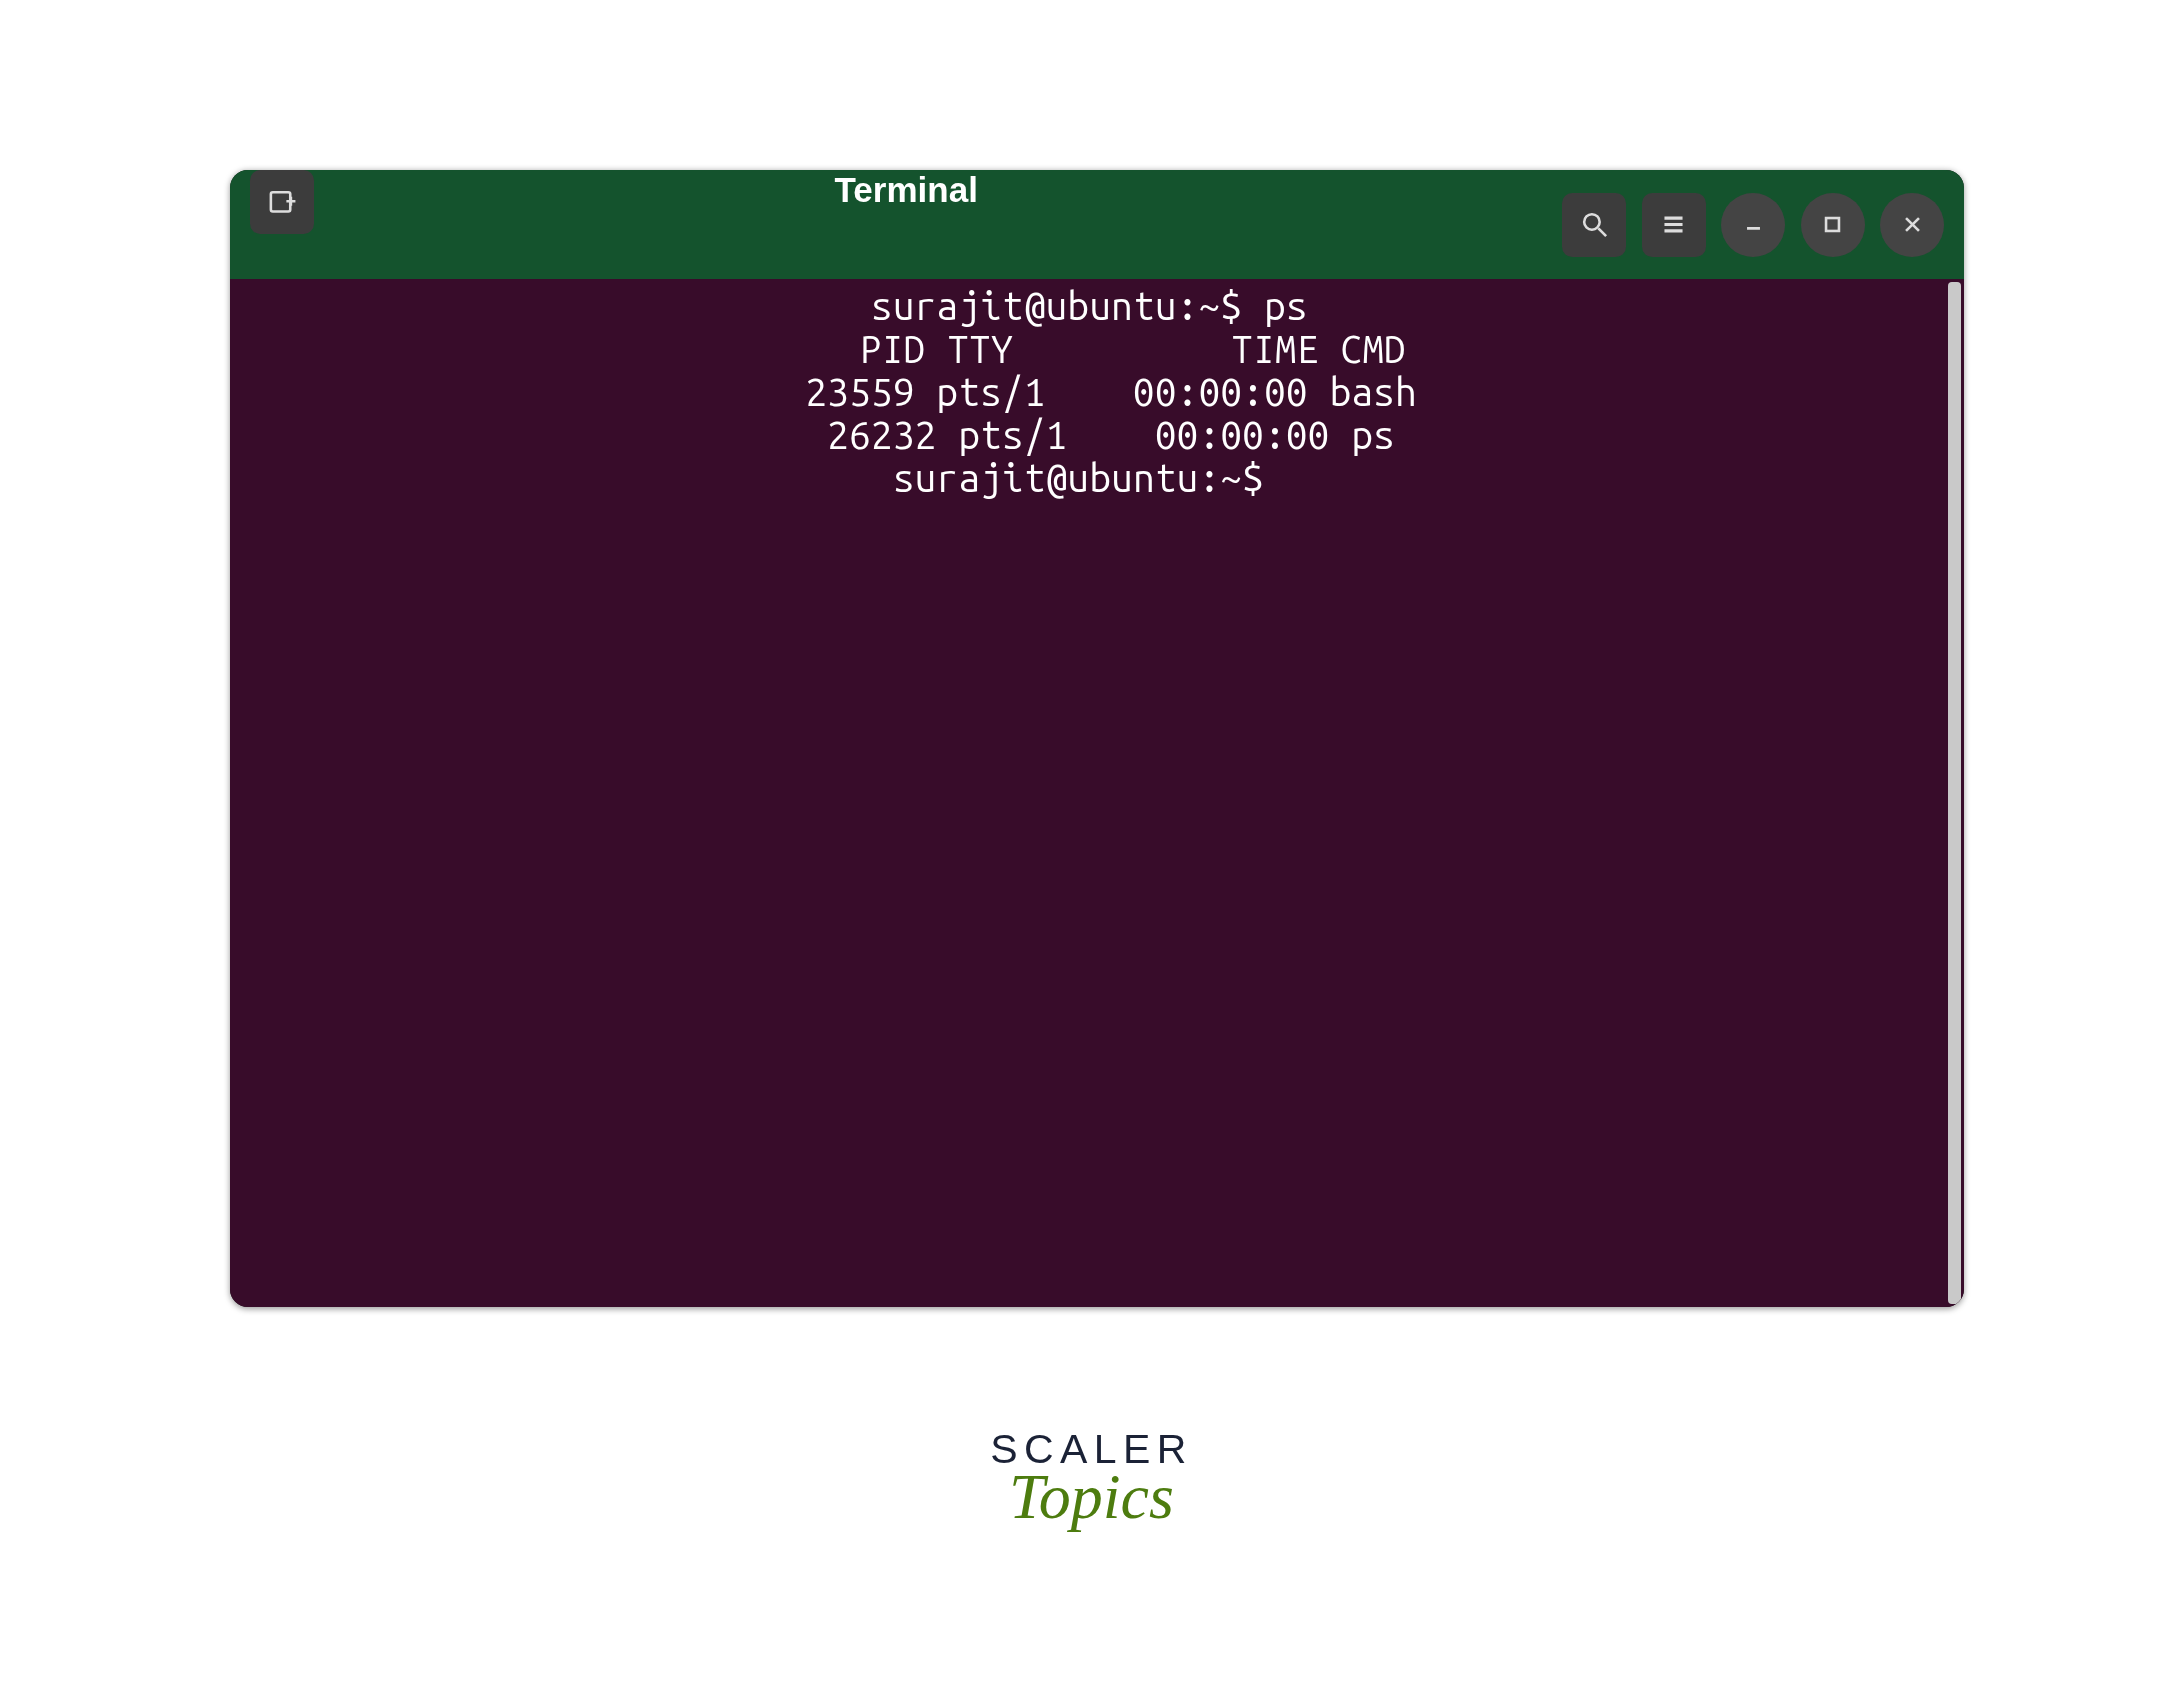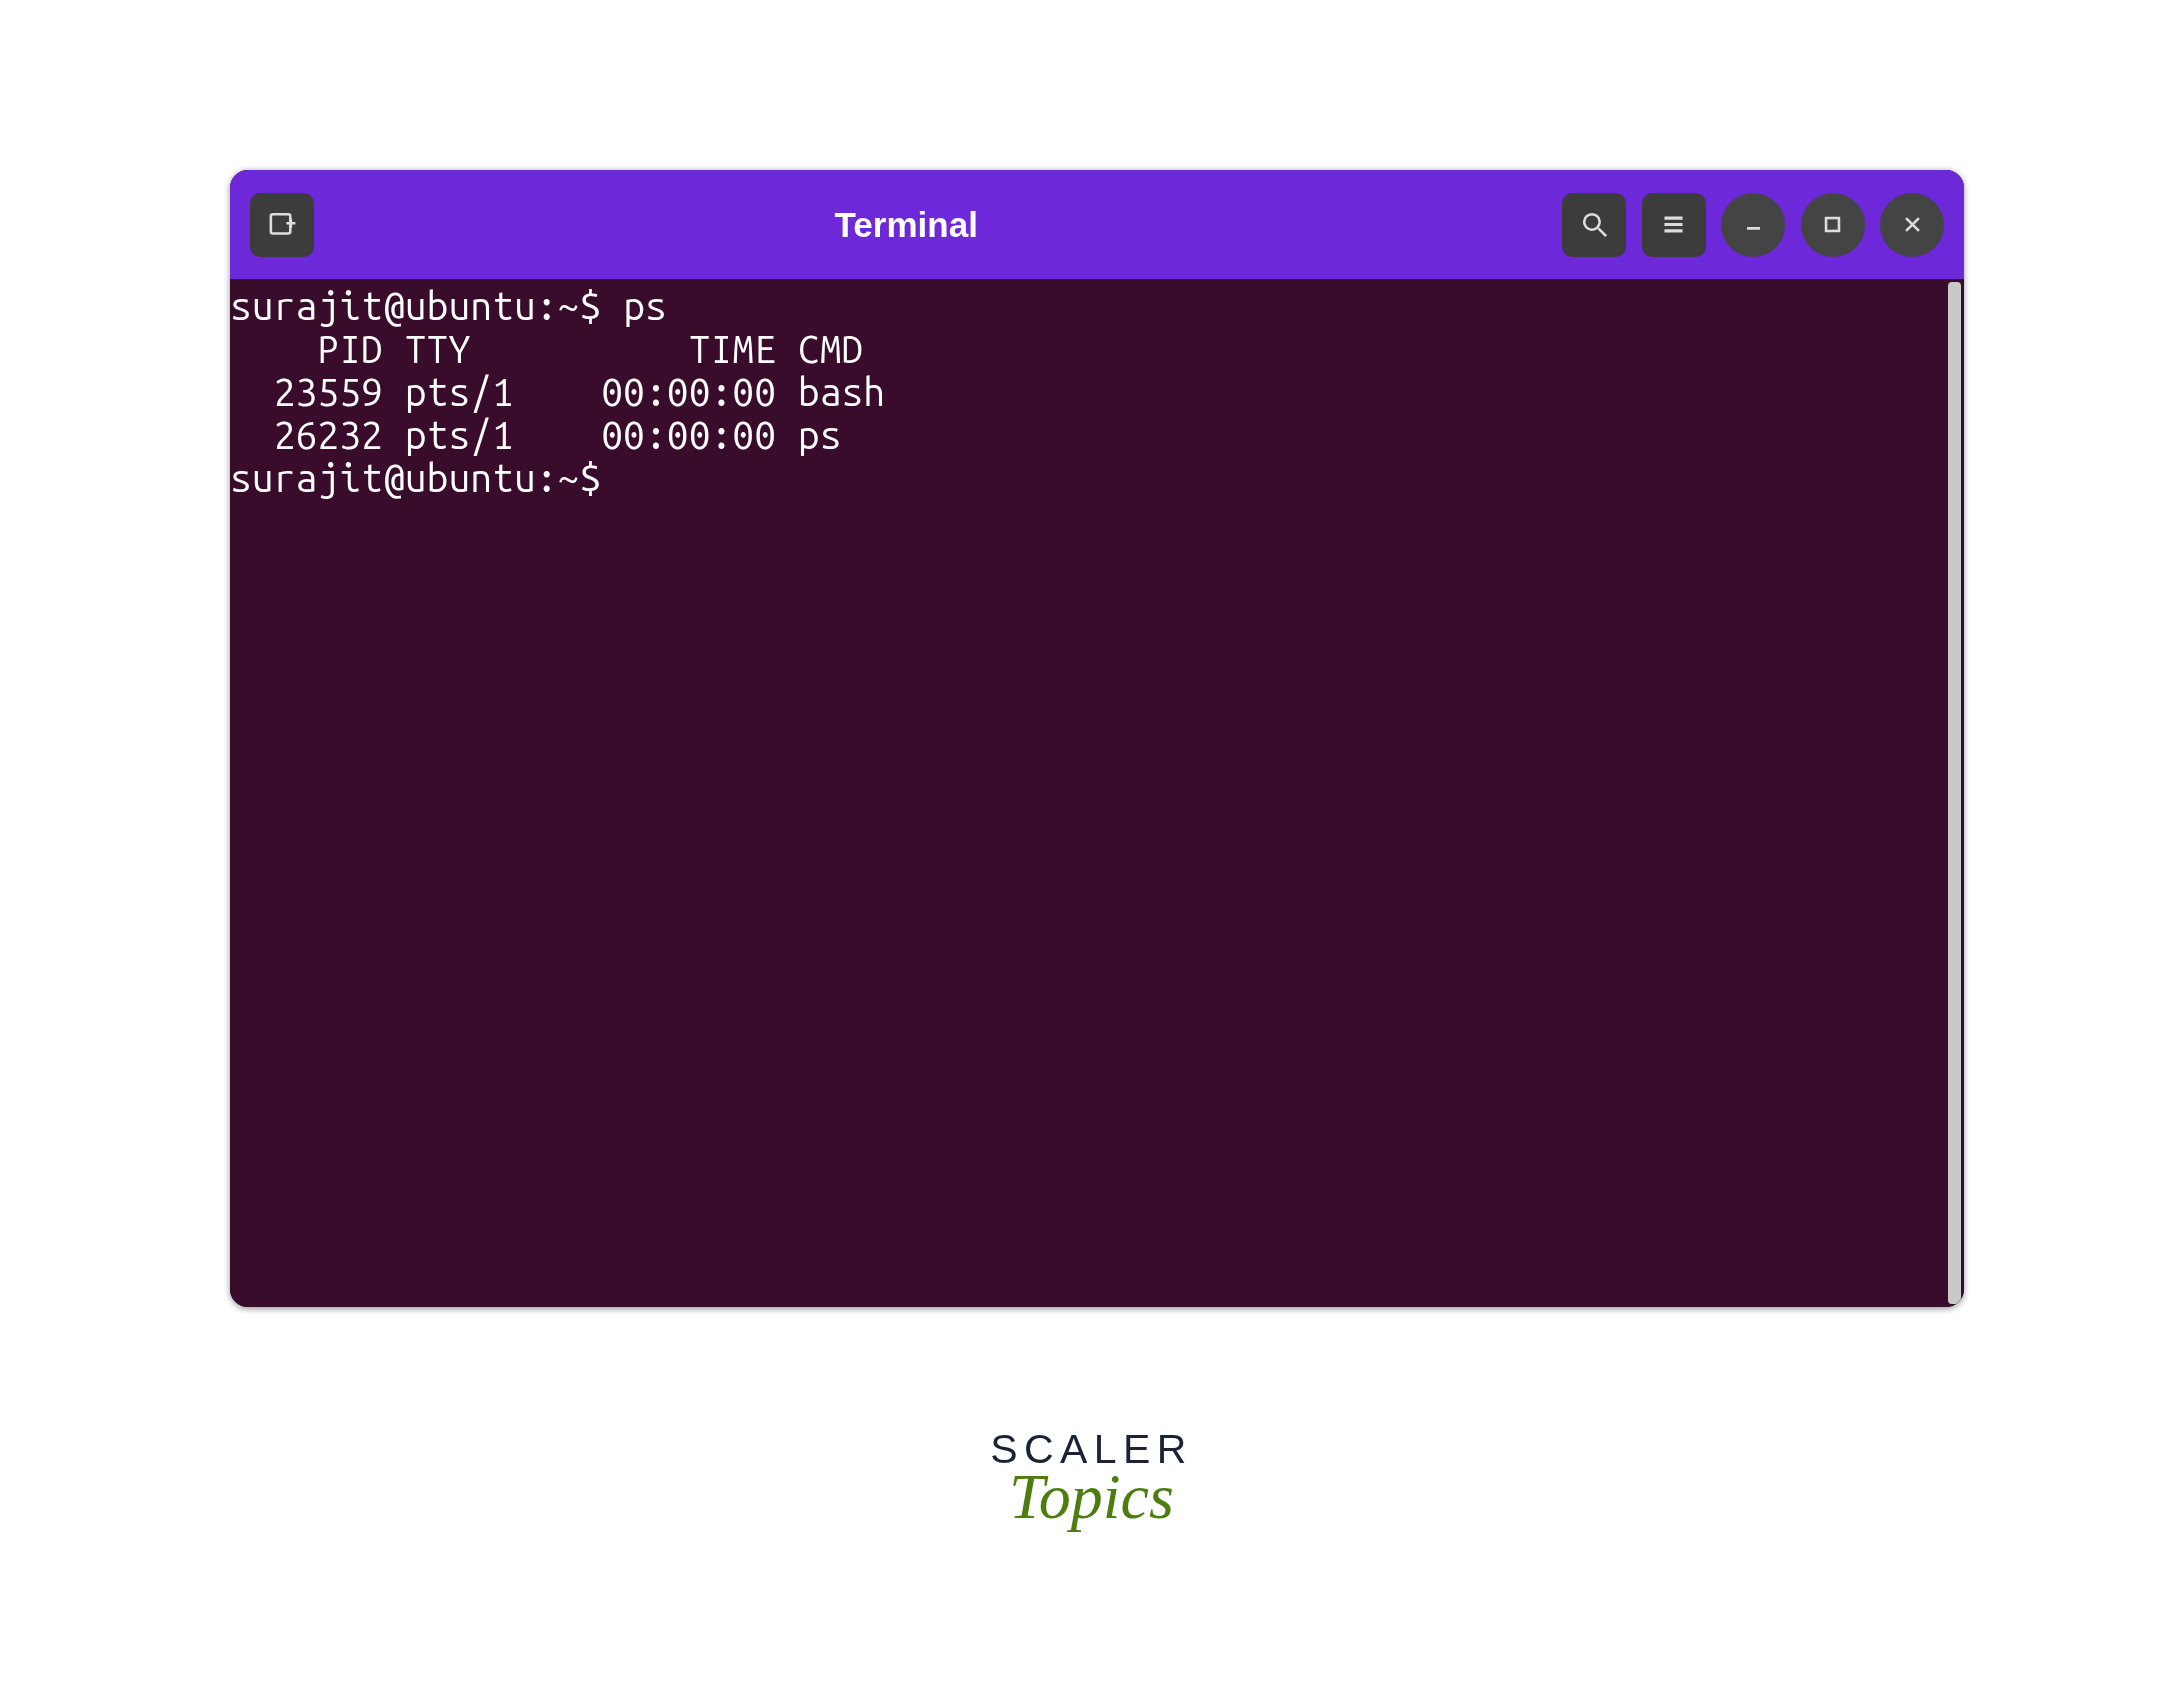--- a/index.html
+++ b/index.html
@@ -18,23 +18,22 @@
     height: 1137px;
     background: #1e1e1e;
     border-radius: 18px;
     overflow: hidden;
     display: flex;
     flex-direction: column;
     box-shadow: 0 1.3px 6.4px rgba(0,0,0,0.4);
   }
   .titlebar {
     height: 109px;
-    background: #6d28d9;
+    background: #14532d;
     display: flex;
-    align-items: center;
     padding: 0 20px;
     gap: 15.4px;
   }
   .titlebar-btn {
     width: 64px;
     height: 64px;
     border-radius: 10.3px;
     background: #3c3c3c;
     display: flex;
     align-items: center;
@@ -73,20 +72,21 @@
     display: flex;
   }
   .terminal-content {
     flex: 1;
     padding: 6.4px 0 0 0;
     color: #ffffff;
     font-family: "Ubuntu Mono", "DejaVu Sans Mono", monospace;
     font-size: 39px;
     line-height: 1.1;
     white-space: pre;
+    text-align: center;
   }
   .scrollbar {
     width: 13px;
     background: #c9c9c9;
     margin: 2.6px 2.6px 2.6px 0;
     border-radius: 3.9px;
   }
   .logo {
     position: absolute;
     top: 1426px;

